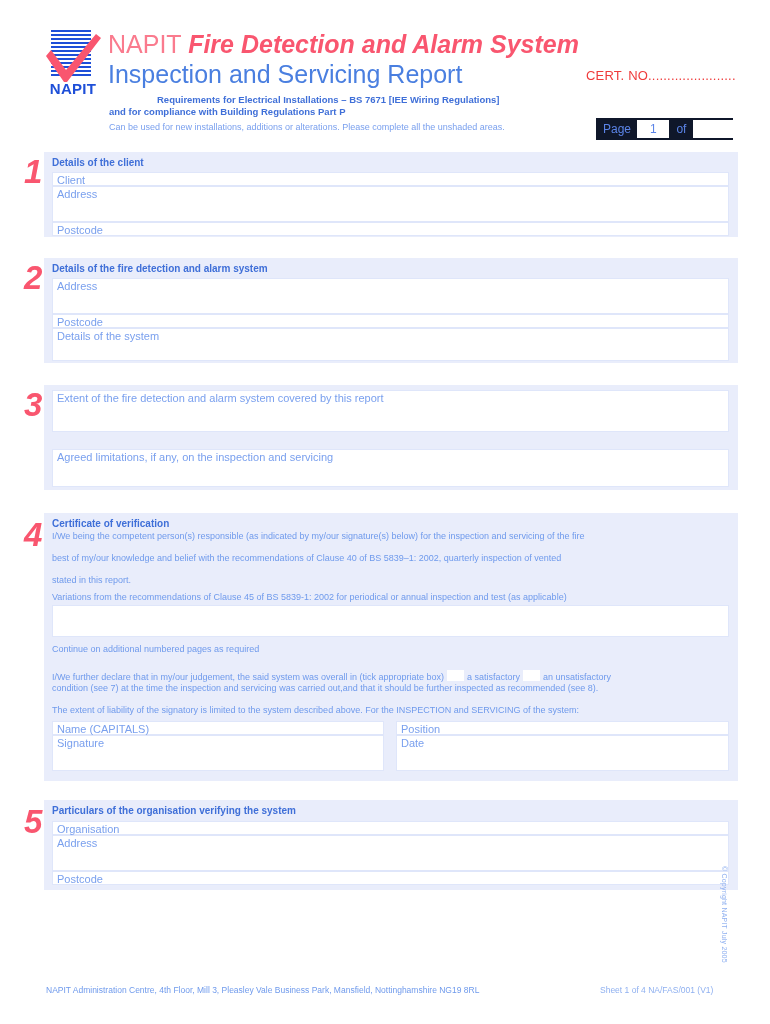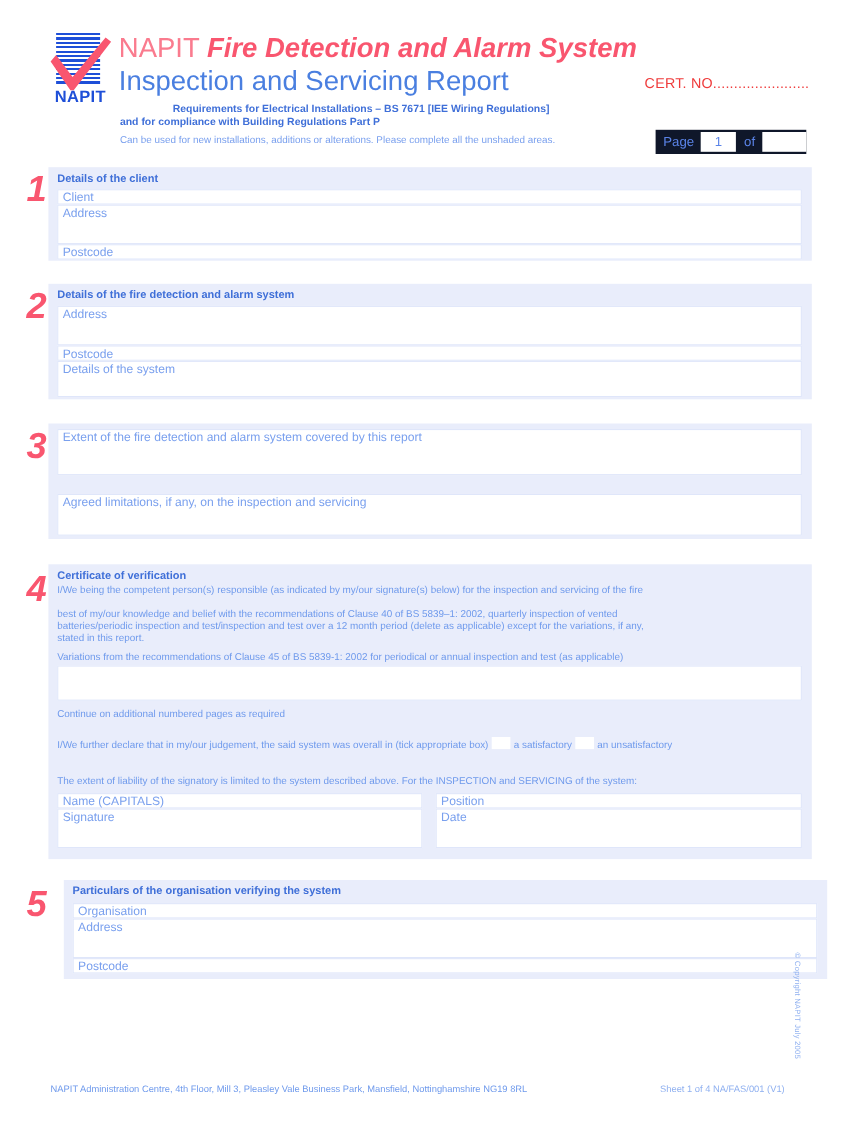--- a/index.html
+++ b/index.html
@@ -208,50 +208,50 @@
     <div class="fld-lbl">Agreed limitations, if any, on the inspection and servicing</div>
   </div>
 </div>
 
 <div class="sec-num" style="left:24px; top:518px;">4</div>
 <div class="section" style="left:44px; top:513px; width:694px; height:268px;">
   <div class="sec-title" style="left:8px; top:5px;">Certificate of verification</div>
 
   <div class="para" style="left:8px; top:18px;">I/We being the competent person(s) responsible (as indicated by my/our signature(s) below) for the inspection and servicing of the fire</div>
   <div class="para" style="left:8px; top:40px;">best of my/our knowledge and belief with the recommendations of Clause 40 of BS 5839–1: 2002, quarterly inspection of vented</div>
-  <div class="para" style="left:8px; top:51px;">batteries/periodic inspection and test/inspection and test over a 12 month period (delete as applicable) except for the variations, if any,</div>
   <div class="para" style="left:8px; top:62px;">stated in this report.</div>
 
   <div class="para" style="left:8px; top:79px;">Variations from the recommendations of Clause 45 of BS 5839-1: 2002 for periodical or annual inspection and test (as applicable)</div>
 
   <div class="fld" style="left:8px; top:92px; width:677px; height:32px;"></div>
 
   <div class="para" style="left:8px; top:131px;">Continue on additional numbered pages as required</div>
 
   <div class="para" style="left:8px; top:157px; width:680px;"><span>I/We further declare that in my/our judgement, the said system was overall in (tick appropriate box)</span><span class="tickbox"></span><span>a satisfactory</span><span class="tickbox"></span><span>an unsatisfactory</span></div>
 
+  <div class="para" style="left:8px; top:170px;">condition (see 7) at the time the inspection and servicing was carried out,and that it should be further inspected as recommended (see 8).</div>
 
   <div class="para" style="left:8px; top:192px;">The extent of liability of the signatory is limited to the system described above. For the INSPECTION and SERVICING of the system:</div>
 
   <div class="fld" style="left:8px; top:208px; width:332px; height:14px;">
     <div class="fld-lbl">Name (CAPITALS)</div>
   </div>
   <div class="fld" style="left:352px; top:208px; width:333px; height:14px;">
     <div class="fld-lbl">Position</div>
   </div>
   <div class="fld" style="left:8px; top:222px; width:332px; height:36px;">
     <div class="fld-lbl">Signature</div>
   </div>
   <div class="fld" style="left:352px; top:222px; width:333px; height:36px;">
     <div class="fld-lbl">Date</div>
   </div>
 </div>
 
 <div class="sec-num" style="left:24px; top:805px;">5</div>
-<div class="section" style="left:44px; top:800px; width:694px; height:90px;margin-left:14px;">
+<div class="section" style="left:44px; top:800px; width:694px; height:90px;">
   <div class="sec-title" style="left:8px; top:5px;">Particulars of the organisation verifying the system</div>
 
   <div class="fld" style="left:8px; top:21px; width:677px; height:14px;">
     <div class="fld-lbl">Organisation</div>
   </div>
   <div class="fld" style="left:8px; top:35px; width:677px; height:36px;">
     <div class="fld-lbl">Address</div>
   </div>
   <div class="fld" style="left:8px; top:71px; width:677px; height:14px;">
     <div class="fld-lbl">Postcode</div>

